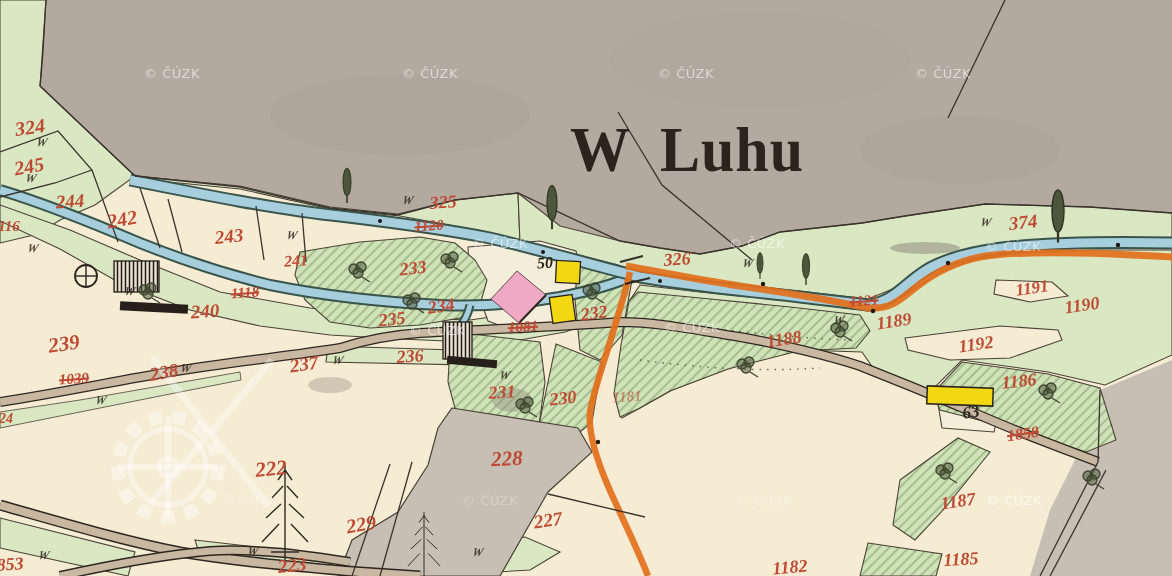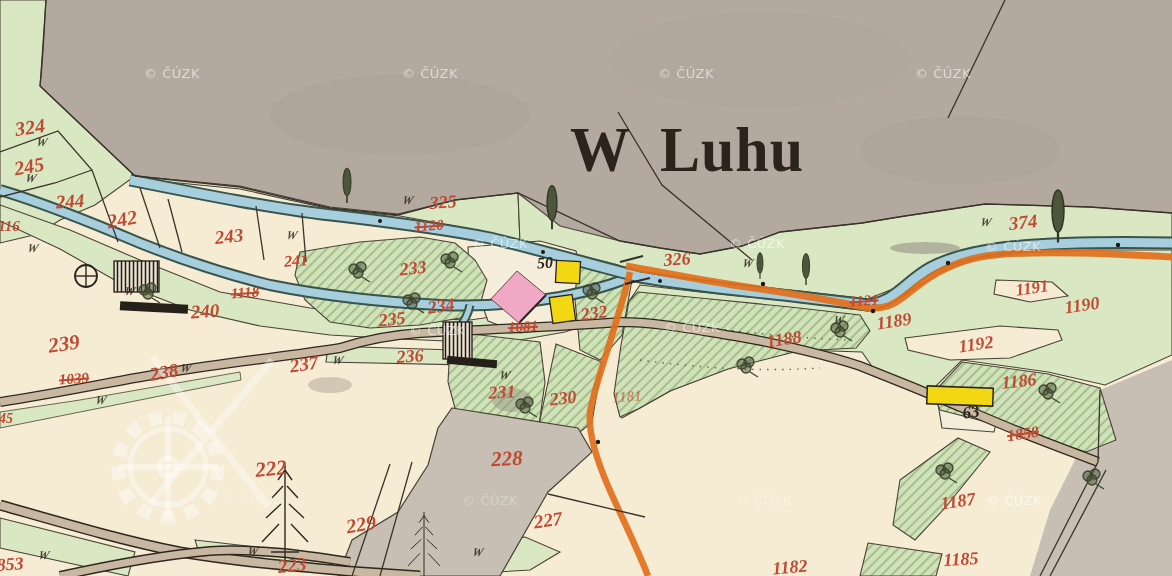--- a/index.html
+++ b/index.html
@@ -251,21 +251,21 @@
       <span class="pn" style="left: 784px; top: 339px; font-size: 18px; transform: translate(-50%, -50%) rotate(-8deg);">1188</span>
       <span class="pn" style="left: 894px; top: 321px; font-size: 18px; transform: translate(-50%, -50%) rotate(-8deg);">1189</span>
       <span class="pn" style="left: 976px; top: 344px; font-size: 18px; transform: translate(-50%, -50%) rotate(-8deg);">1192</span>
       <span class="pn" style="left: 1082px; top: 305px; font-size: 18px; transform: translate(-50%, -50%) rotate(-8deg);">1190</span>
       <span class="pn" style="left: 1032px; top: 288px; font-size: 17px; transform: translate(-50%, -50%) rotate(-8deg);">1191</span>
       <span class="pn strike" style="left: 864px; top: 301px; font-size: 15px; transform: translate(-50%, -50%) rotate(-4deg);">1121</span>
       <span class="pn" style="left: 1023px; top: 222px; font-size: 19px; transform: translate(-50%, -50%) rotate(-6deg);">374</span>
       <span class="pn" style="left: 677px; top: 259px; font-size: 18px; transform: translate(-50%, -50%) rotate(-4deg);">326</span>
       <span class="pn" style="left: 443px; top: 202px; font-size: 18px; transform: translate(-50%, -50%) rotate(-4deg);">325</span>
       <span class="pn strike" style="left: 429px; top: 226px; font-size: 15px; transform: translate(-50%, -50%) rotate(-4deg);">1120</span>
-      <span class="pn" style="left: 6px; top: 419px; font-size: 14px; transform: translate(-50%, -50%) rotate(0deg);">45</span>
+      <span class="pn" style="left: 6px; top: 419px; font-size: 14px; transform: translate(-50%, -50%) rotate(0deg);">24</span>
       <span class="hn" style="left: 545px; top: 263px; font-size: 16px; transform: translate(-50%, -50%) rotate(-3deg);">50</span>
       <span class="hn" style="left: 971px; top: 412px; font-size: 17px; transform: translate(-50%, -50%) rotate(-8deg);">63</span>
       <span class="wm" style="left: 42px; top: 142px; transform: translate(-50%, -50%) skewX(-12deg);">W</span>
       <span class="wm" style="left: 31px; top: 178px; transform: translate(-50%, -50%) skewX(-12deg);">W</span>
       <span class="wm" style="left: 33px; top: 248px; transform: translate(-50%, -50%) skewX(-12deg);">W</span>
       <span class="wm" style="left: 130px; top: 291px; transform: translate(-50%, -50%) skewX(-12deg);">W</span>
       <span class="wm" style="left: 292px; top: 235px; transform: translate(-50%, -50%) skewX(-12deg);">W</span>
       <span class="wm" style="left: 408px; top: 200px; transform: translate(-50%, -50%) skewX(-12deg);">W</span>
       <span class="wm" style="left: 748px; top: 263px; transform: translate(-50%, -50%) skewX(-12deg);">W</span>
       <span class="wm" style="left: 986px; top: 222px; transform: translate(-50%, -50%) skewX(-12deg);">W</span>

